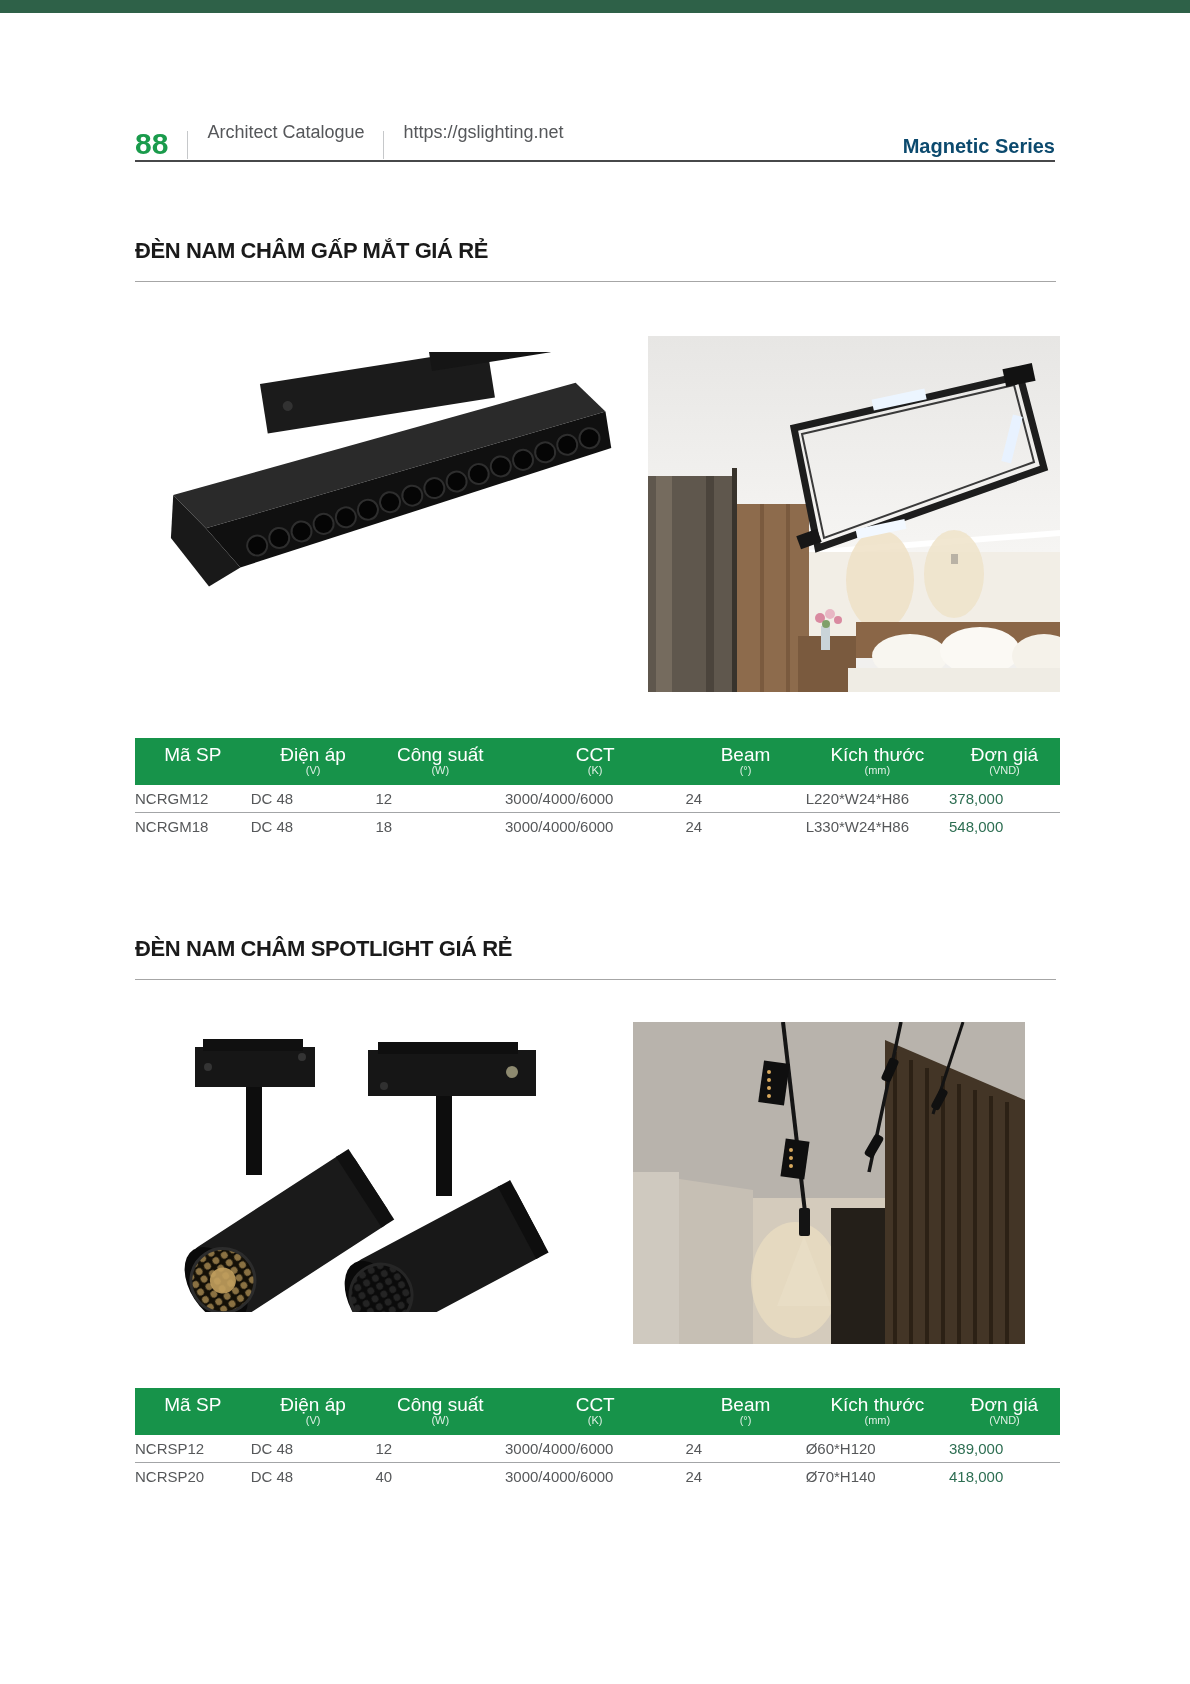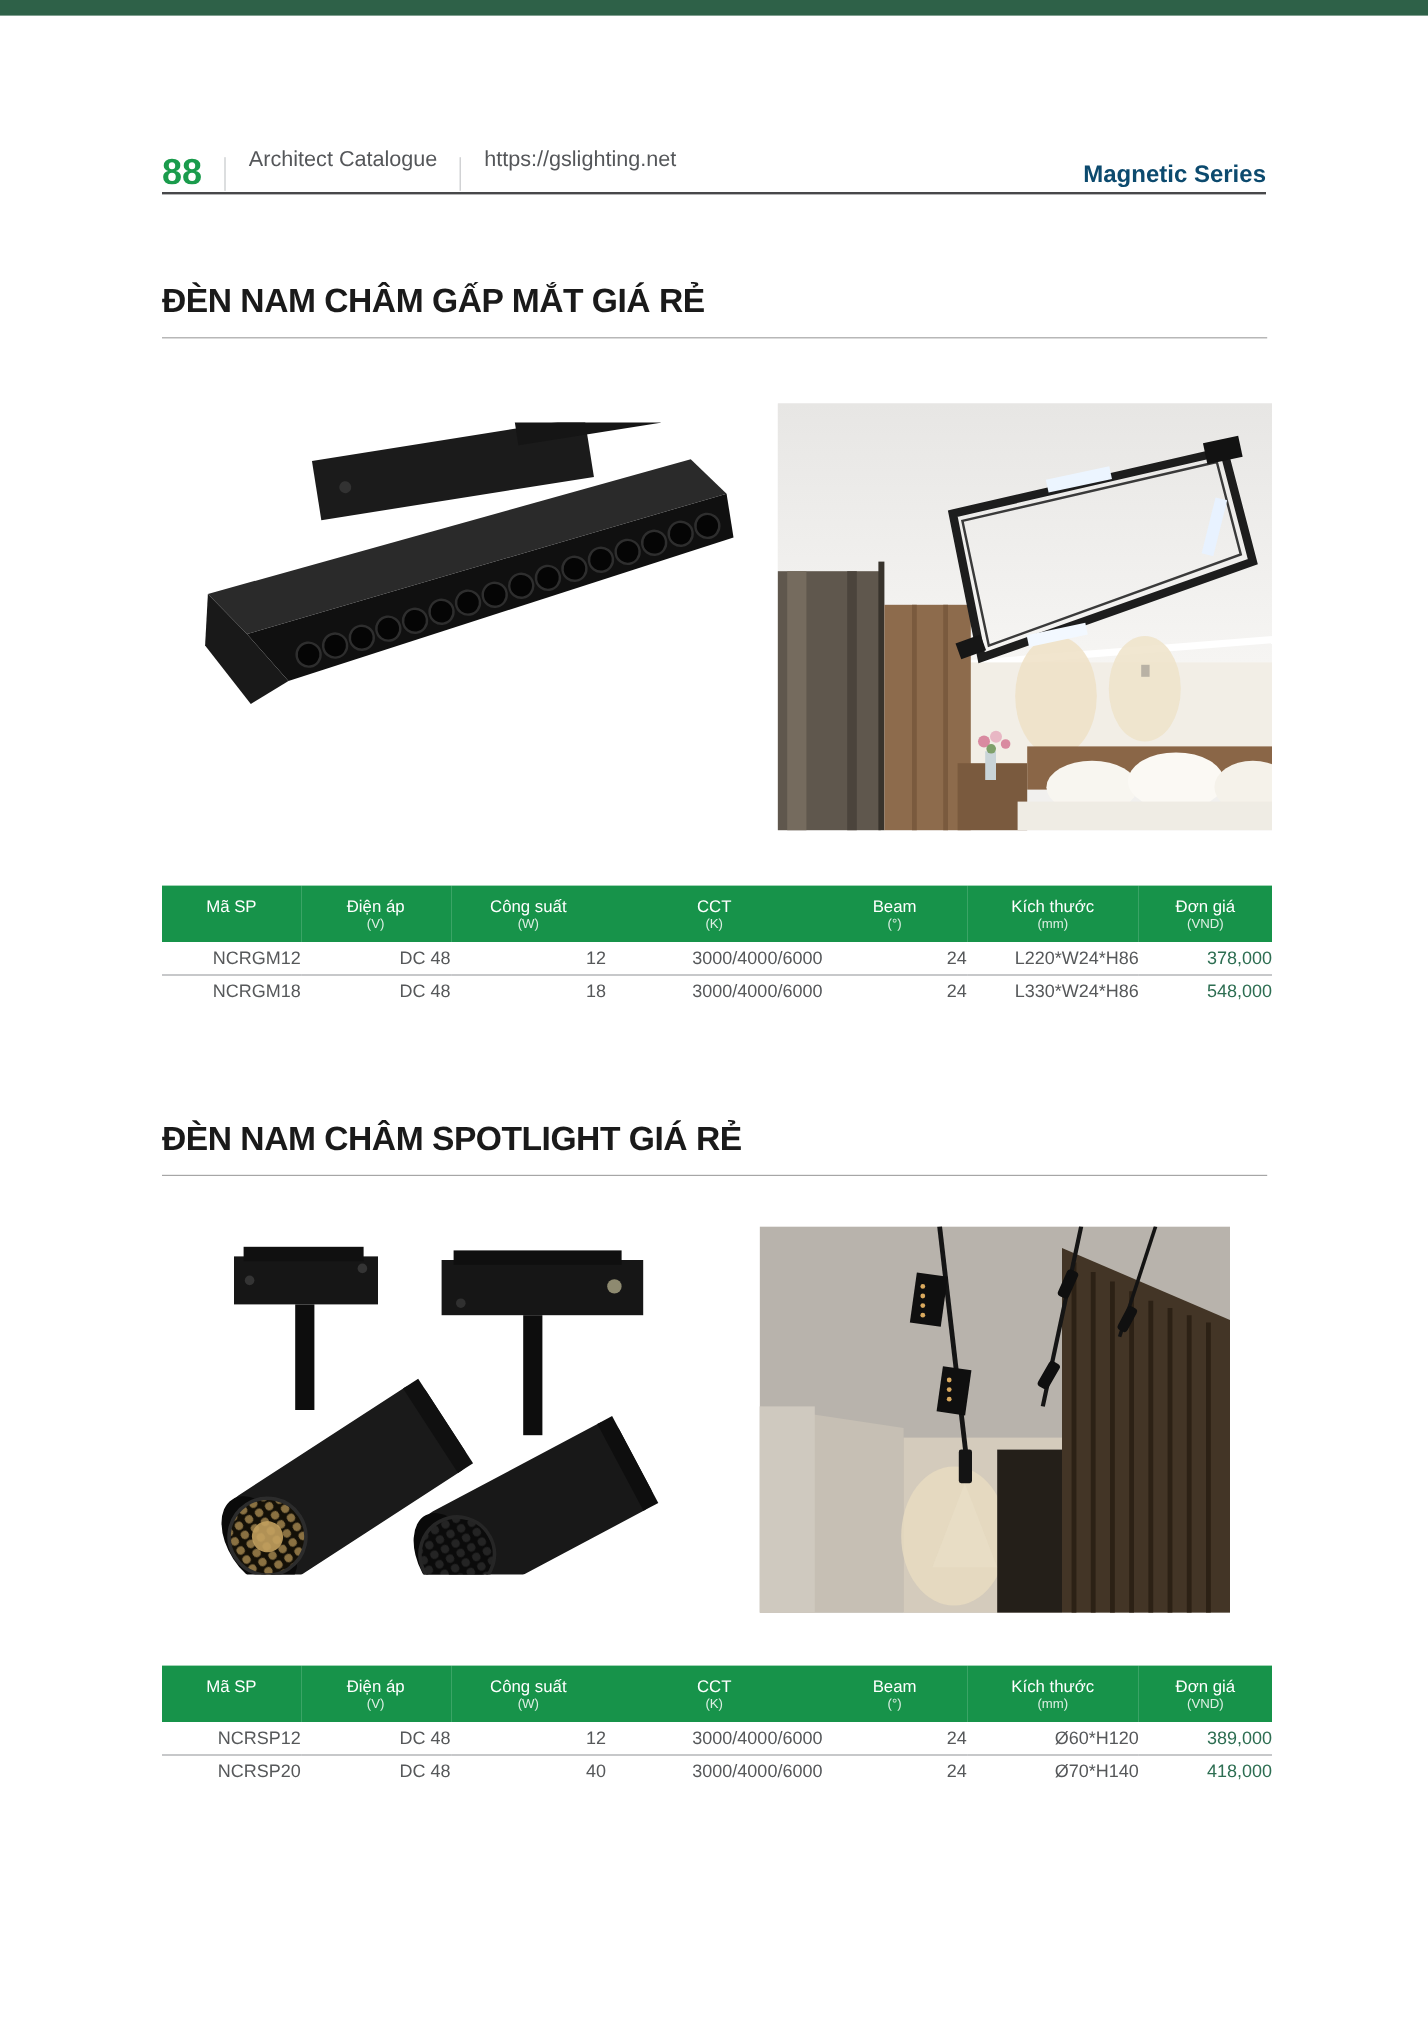--- a/index.html
+++ b/index.html
@@ -7,35 +7,35 @@
         font-family:"Liberation Sans",sans-serif;}
   .topbar{position:absolute;top:0;left:0;width:1190px;height:13px;background:#2e6148;}
   
   .header{position:absolute;top:120px;left:135px;width:920px;display:flex;align-items:flex-end;
           border-bottom:2px solid #47484a;}
   .page-num{font-size:30px;line-height:32px;font-weight:600;color:#1a9b4c;}
   .hdiv{width:1px;height:28px;background:#c6c8ca;margin:0 19px 1px 19px;}
   .hmeta{font-size:18px;line-height:24px;color:#55575a;margin-bottom:16px;}
   .hseries{margin-left:auto;font-size:20px;line-height:24px;font-weight:700;color:#0c4a6e;margin-bottom:2px;}
   
-  .sec-title{position:absolute;left:135px;width:921px;font-size:28px;line-height:30px;font-weight:700;
+  .sec-title{position:absolute;left:135px;width:921px;font-size:22px;line-height:30px;font-weight:700;
              color:#1a1a1a;letter-spacing:-0.4px;padding-bottom:15px;border-bottom:1px solid #a6a6a6;}
   .sec-title.s1{top:236px;}
   .sec-title.s2{top:934px;}
   
   .fig{position:absolute;}
   .fig svg{display:block;}
   
   .spec-table{position:absolute;left:135px;width:925px;border-collapse:collapse;table-layout:fixed;}
   .spec-table.t1{top:738px;}
   .spec-table.t2{top:1388px;}
   .spec-table th{background:#17934a;color:#ffffff;font-weight:400;height:42px;padding:2px 0 3px 0;vertical-align:middle;}
-  .h-label{display:block;font-size:14px;line-height:18px;}
+  .h-label{display:block;font-size:19px;line-height:18px;}
   .h-unit{display:block;font-size:11px;line-height:13px;min-height:13px;color:#ddefe3;}
-  .spec-table td{height:27px;text-align:right;vertical-align:middle;font-size:15px;color:#56585a;padding:0;}
+  .spec-table td{height:27px;text-align:left;vertical-align:middle;font-size:15px;color:#56585a;padding:0;}
   .spec-table tr.sep td{border-top:1.5px solid #a3a5a7;}
   .spec-table td.price{color:#2d6e52;}
 </style>
 </head>
 <body>
 
 <div class="page">
 
   <div class="topbar"></div>
 

